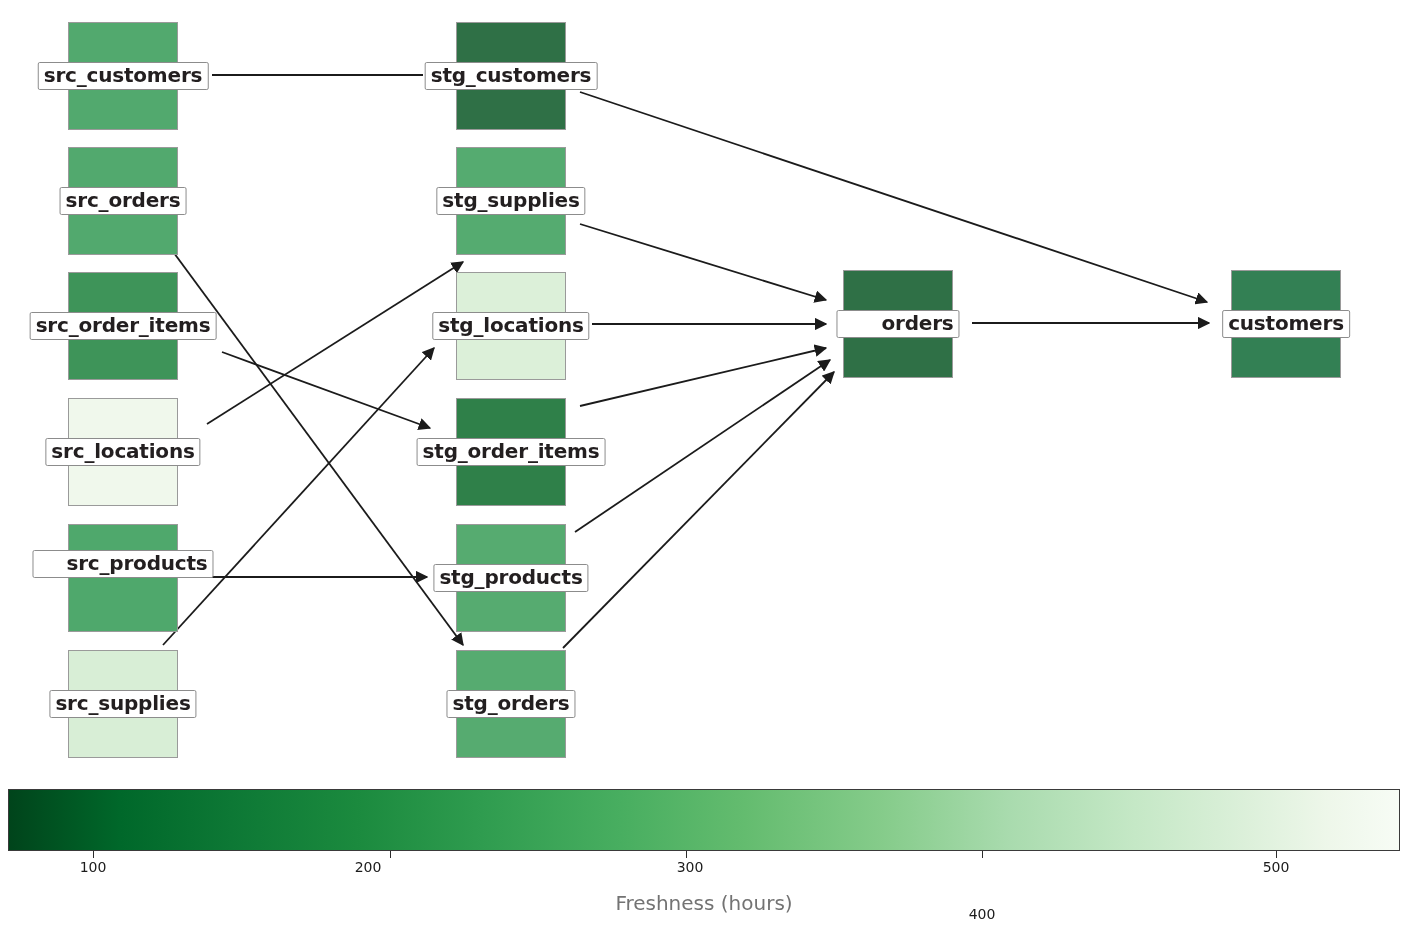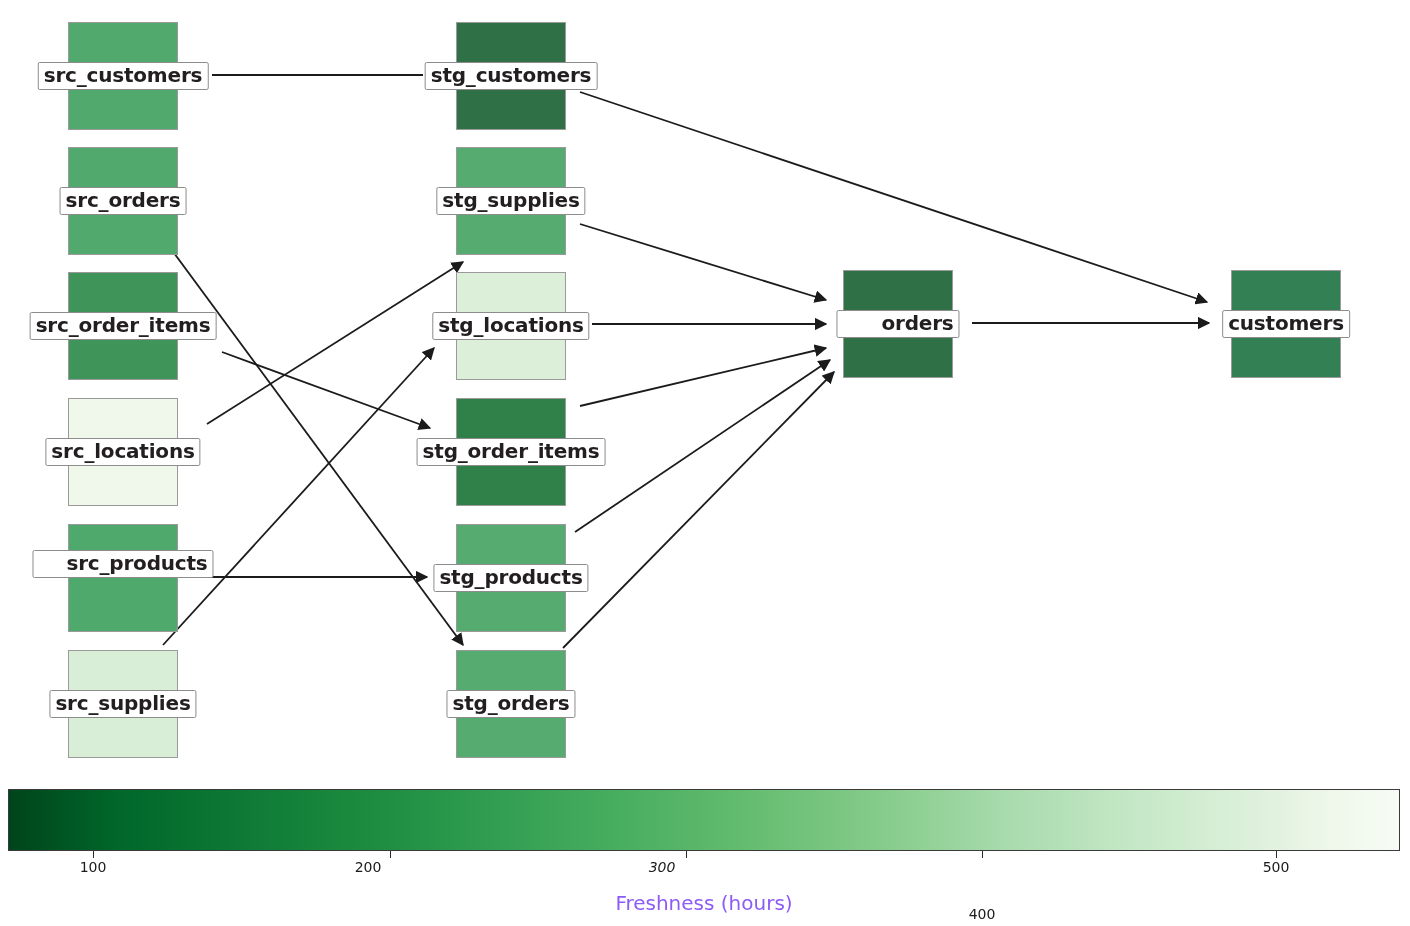--- a/index.html
+++ b/index.html
@@ -45,21 +45,21 @@
       #f7fcf5 100%);
   }
   .tick{position:absolute;top:62px;width:1px;height:7px;background:#2b2b2b;}
   .ticklabel{
     position:absolute;top:70px;transform:translateX(-50%);
     font-size:14px;color:#1b1b1b;
     font-family:"DejaVu Sans","Liberation Sans",sans-serif;
   }
   #cbar-title{
     position:absolute;top:102px;width:1392px;text-align:center;
-    font-size:20px;color:#8b5cf6;
+    font-size:20px;color:#737373;
   }
 </style>
 </head>
 <body>
 
 <div id="stage">
 
   <svg class="edges" viewBox="0 0 1410 926" xmlns="http://www.w3.org/2000/svg">
     <defs>
       <marker id="arrowhead" viewBox="0 0 10 10" refX="9" refY="5" markerWidth="7" markerHeight="7" orient="auto-start-reverse">
@@ -115,21 +115,21 @@
     </div>
 
   <div id="cbar-wrap">
     <div id="cbar"></div>
     <div id="cbar-ticks">
         <div class="tick" style="left: 85px;"></div>
         <div class="ticklabel" style="left: 85px;">100</div>
         <div class="tick" style="left: 382px;"></div>
         <div class="ticklabel" style="left: 360px;">200</div>
         <div class="tick" style="left: 678px;"></div>
-        <div class="ticklabel" style="left: 654px; font-style: italic;">300</div>
+        <div class="ticklabel" style="left: 682px;">300</div>
         <div class="tick" style="left: 974px;"></div>
         <div class="ticklabel" style="left: 974px; margin-top: 47px;">400</div>
         <div class="tick" style="left: 1268px;"></div>
         <div class="ticklabel" style="left: 1268px;">500</div>
       </div>
     <div id="cbar-title">Freshness (hours)</div>
   </div>
 
 </div>
 

